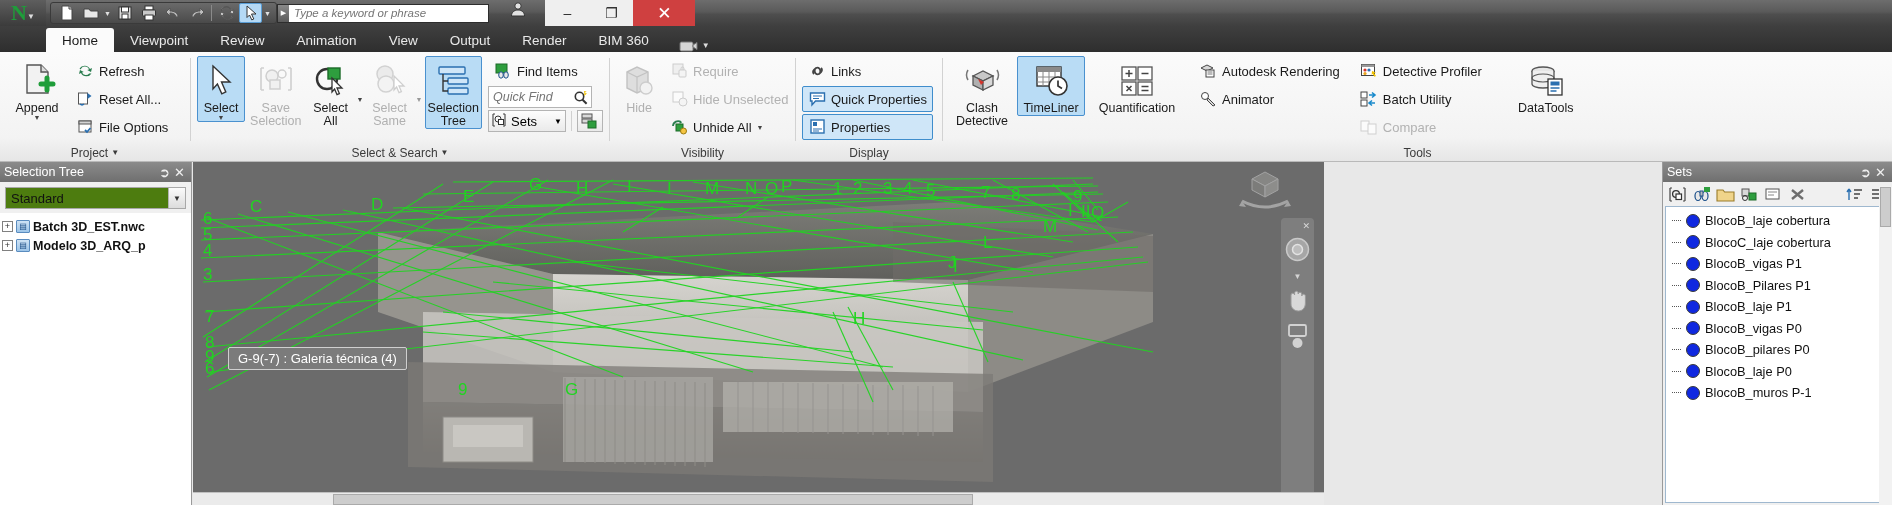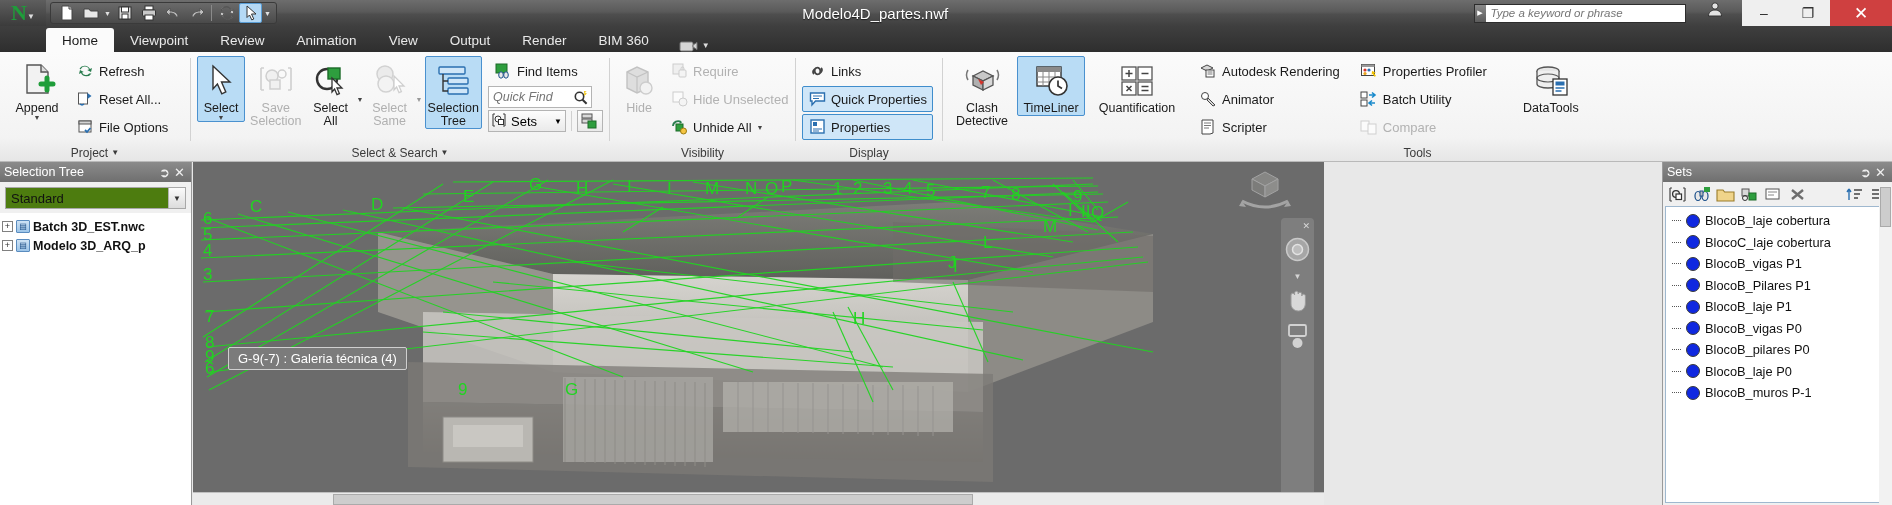--- a/index.html
+++ b/index.html
@@ -258,21 +258,20 @@
         </svg>
     </div>
     <div class="qat-btn active">
       <svg width="14" height="16" viewBox="0 0 14 16">
           <path d="M3 1l9 8H7.5l2.3 5-2 .9L5.5 10 3 12.5z" fill="#fff" stroke="#333"></path>
         </svg>
     </div>
     <span class="qat-caret">▼</span>
   </div>
 
-  <div class="win-title">Modelo4D_partes.nwf</div>
 
   <div class="searchbox">
     <div class="arrow">▶</div>
     <input placeholder="Type a keyword or phrase" style="">
   </div>
 
   <div class="title-icons">
     <span class="ti">
       <svg width="18" height="16" viewBox="0 0 18 16">
           <ellipse cx="4.5" cy="10" rx="3.2" ry="4.5" fill="#e4e4e4" stroke="#333"></ellipse>
@@ -647,43 +646,34 @@
         </div>
         <div class="smallbtn">
           <span class="ic">
             <svg width="18" height="16" viewBox="0 0 18 16">
                 <circle cx="6" cy="5" r="3.5" fill="#fff" stroke="#444"></circle>
                 <path d="M9 7l7 7-2 1-6-6z" fill="#d8d8d8" stroke="#444"></path>
               </svg>
           </span>
           <span>Animator</span>
         </div>
-        <div class="smallbtn">
-          <span class="ic">
-            <svg width="18" height="16" viewBox="0 0 18 16">
-                <path d="M3 1h11v13l-3 1H3z" fill="#fff" stroke="#444"></path>
-                <path d="M5 4h7M5 6.5h7M5 9h5" stroke="#777"></path>
-              </svg>
-          </span>
-          <span>Scripter</span>
-        </div>
       </div>
       <div class="smallcol" style="margin-left:6px">
         <div class="smallbtn">
           <span class="ic">
             <svg width="18" height="16" viewBox="0 0 18 16">
                 <rect x="1.5" y="1.5" width="13" height="11" fill="#fff" stroke="#444"></rect>
                 <rect x="1.5" y="1.5" width="13" height="2.5" fill="#9a9a9a"></rect>
                 <circle cx="5" cy="7" r="1.6" fill="#d4342c"></circle>
                 <circle cx="9" cy="7" r="1.6" fill="#2a6fb0"></circle>
                 <circle cx="5" cy="10.5" r="1.6" fill="#e8a31c"></circle>
                 <path d="M12 8l4 1.5-2 .4 2 3-1.6.8-1.8-3-1 1.6z" fill="#f2c200"></path>
               </svg>
           </span>
-          <span>Properties Profiler</span>
+          <span>Detective Profiler</span>
         </div>
         <div class="smallbtn">
           <span class="ic">
             <svg width="18" height="16" viewBox="0 0 18 16">
                 <rect x="1" y="1" width="6" height="6" fill="#fff" stroke="#444"></rect>
                 <rect x="1" y="9" width="6" height="6" fill="#fff" stroke="#444"></rect>
                 <path d="M9 4h6M12 1.5L15 4l-3 2.5" fill="none" stroke="#1a8acc" stroke-width="1.6"></path>
                 <path d="M15 12H9M12 9.5L9 12l3 2.5" fill="none" stroke="#1a8acc" stroke-width="1.6"></path>
               </svg>
           </span>

